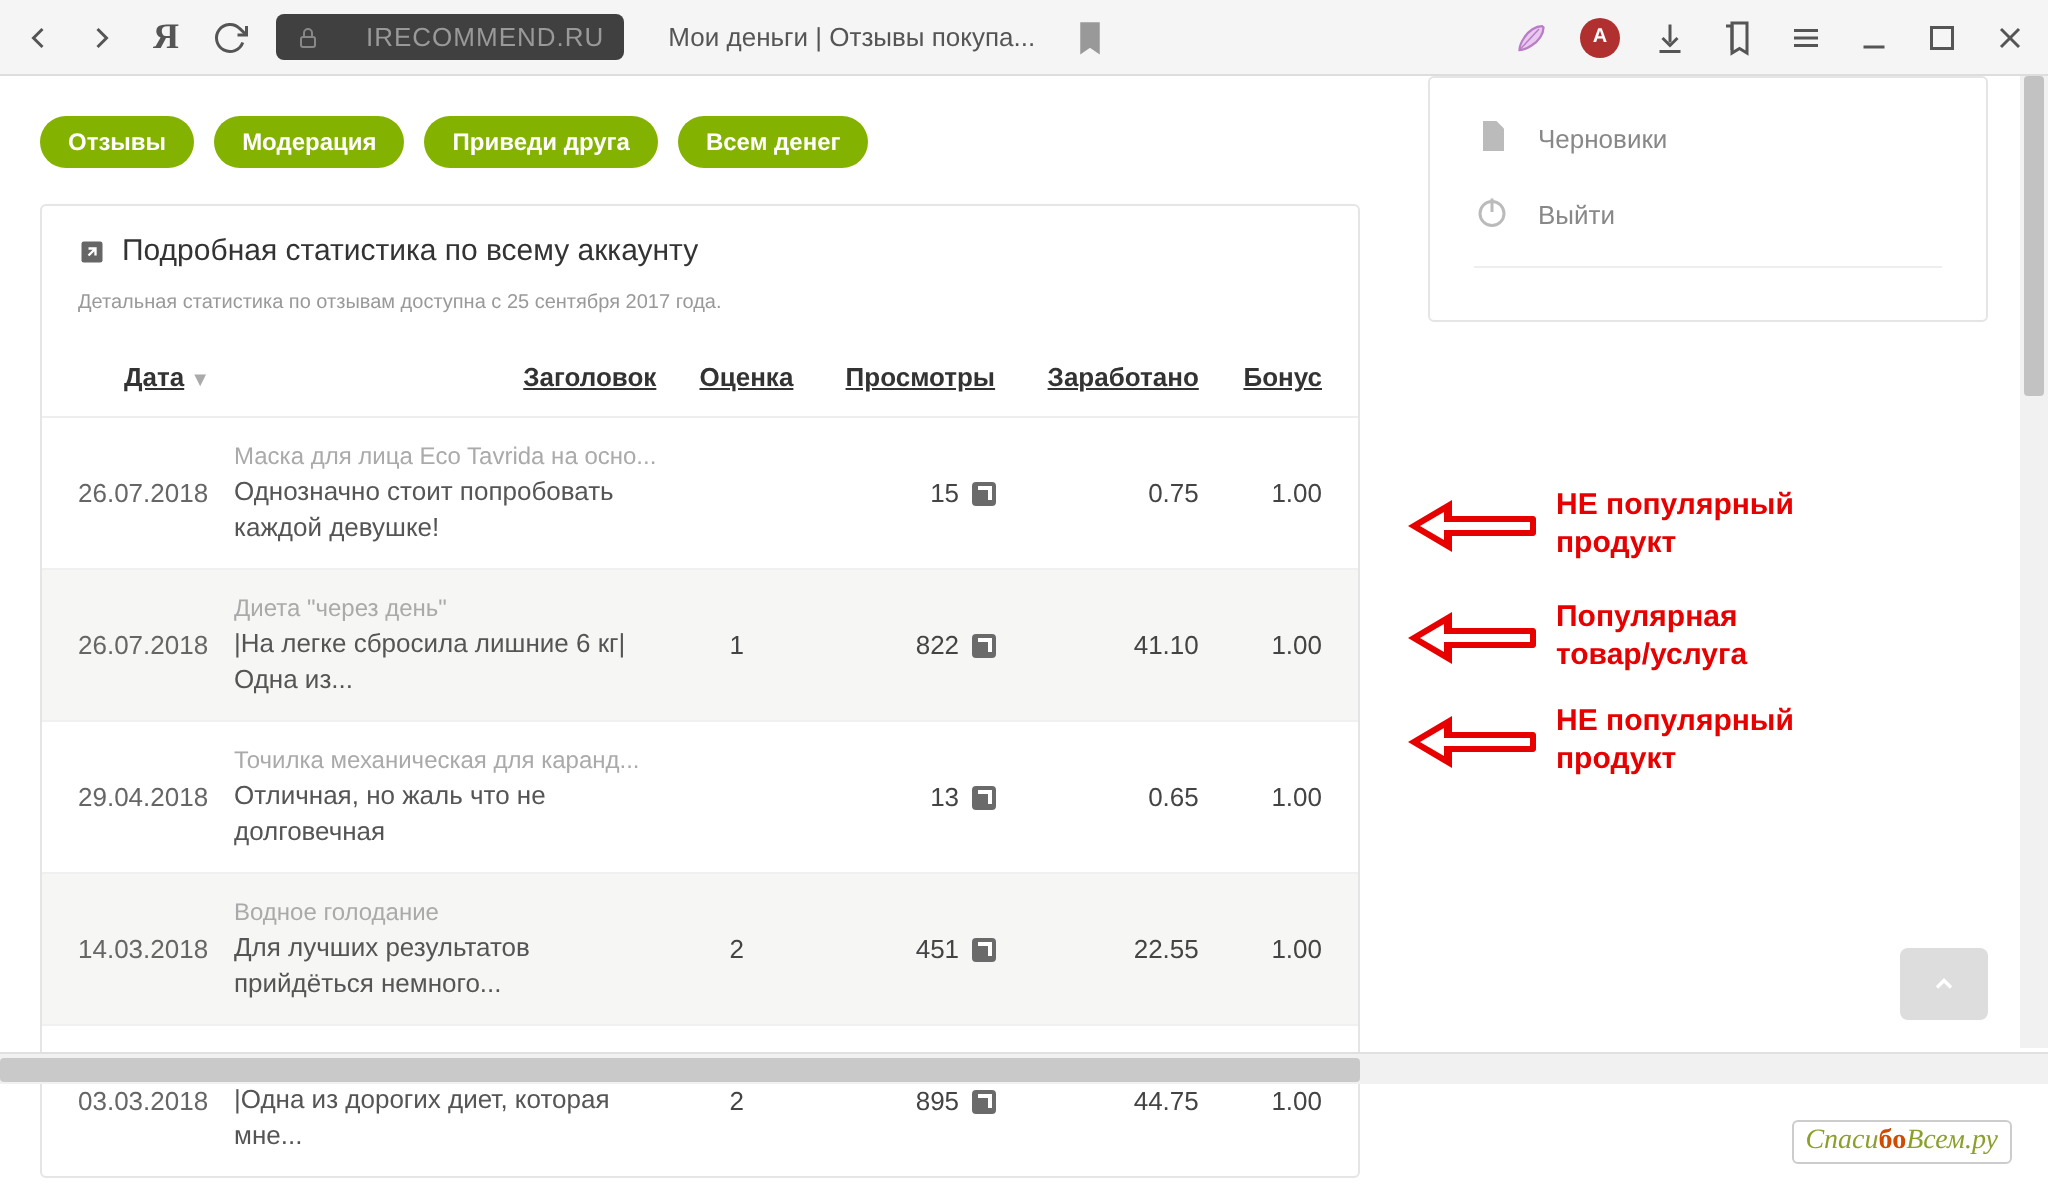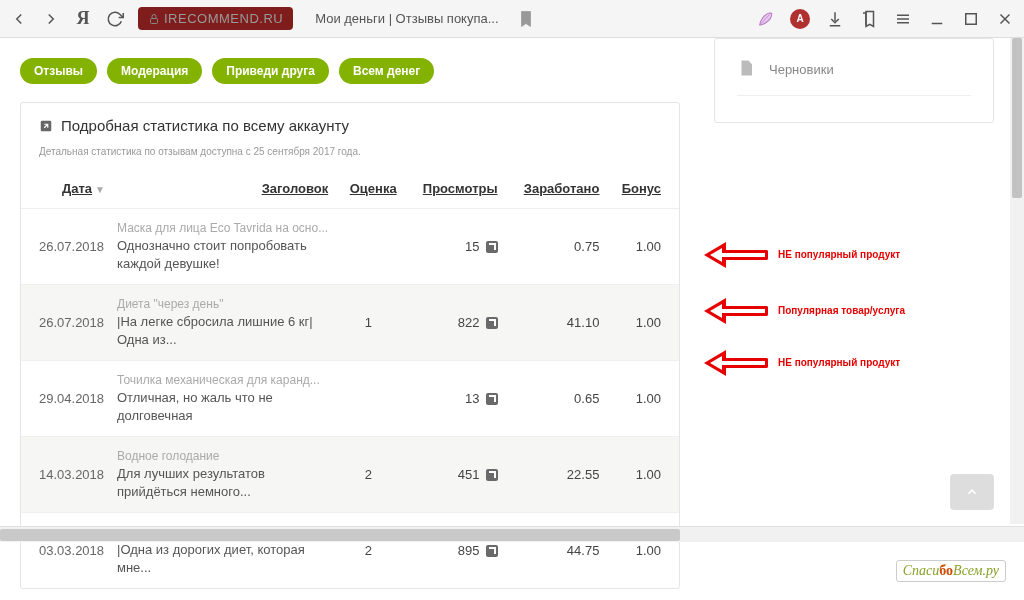--- a/index.html
+++ b/index.html
@@ -1,19 +1,19 @@
 <!DOCTYPE html>
 <html><head>
 <meta charset="utf-8">
 <style>
 * { box-sizing: border-box; margin: 0; padding: 0; }
 body { font-family: Arial, sans-serif; font-size: 13px; color: #333; background: #fff; width: 1024px; height: 600px; overflow: hidden; position: relative; }
 .browser-bar { height: 38px; background: #f5f5f5; border-bottom: 1px solid #ddd; display: flex; align-items: center; padding: 0 10px; gap: 14px; }
 .browser-bar .nav-icon { width: 18px; height: 18px; color: #555; cursor: pointer; display: flex; align-items: center; justify-content: center; }
-.url-box { display: flex; align-items: center; gap: 4px; background: #7f1d1d; border-radius: 4px; padding: 4px 10px; flex: 0 0 auto; }
+.url-box { display: flex; align-items: center; gap: 23px; background: #404040; border-radius: 4px; padding: 4px 10px; flex: 0 0 auto; }
 .url-lock { width: 12px; height: 12px; color: #888; }
 .url-domain { color: #999; font-size: 13px; letter-spacing: 0.5px; }
 .tab-title { color: #555; font-size: 13px; margin-left: 8px; white-space: nowrap; }
 .browser-right { margin-left: auto; display: flex; align-items: center; gap: 16px; }
 .browser-right .nav-icon { width: 18px; height: 18px; }
 .main-wrap { display: flex; height: 562px; }
 .content { width: 680px; padding: 20px 0 0 20px; }
 .pills { display: flex; gap: 10px; margin-bottom: 18px; }
 .pill { background: #84b200; color: #fff; border: none; border-radius: 14px; padding: 6px 14px; font-size: 12px; font-weight: bold; cursor: pointer; }
 .panel { border: 1px solid #e5e5e5; border-radius: 3px; background: #fff; }
@@ -41,21 +41,21 @@
 .sidebar { width: 330px; padding: 0 0 0 14px; position: relative; }
 .side-card { border: 1px solid #e5e5e5; border-radius: 3px; background: #fff; margin-top: 0; padding: 10px 22px 18px 22px; width: 280px; margin-left: 20px; }
 .side-item { display: flex; align-items: flex-end; gap: 14px; padding: 10px 0; color: #888; cursor: pointer; }
 .side-item .ico { width: 18px; height: 18px; color: #bbb; display:flex; align-items:center; justify-content:center;}
 .side-sep { border: none; border-top: 1px solid #eee; margin: 8px 0; }
 .overlay-annot { position: absolute; left: 704px; display: flex; align-items: center; gap: 10px; }
 .arrow { position: relative; width: 64px; height: 22px; }
 .arrow-body { position: absolute; left: 18px; top: 6px; width: 46px; height: 10px; border: 3px solid #e60000; border-left: none; border-radius: 0 2px 2px 0; background: #fff; }
 .arrow-head { position: absolute; left: 0; top: -2px; width: 0; height: 0; border-top: 13px solid transparent; border-bottom: 13px solid transparent; border-right: 22px solid #e60000; }
 .arrow-head::after { content:""; position:absolute; left:6px; top:-7px; width:0; height:0; border-top: 7px solid transparent; border-bottom: 7px solid transparent; border-right: 12px solid #fff; }
-.annot-txt { color: #e60000; font-weight: bold; font-size: 10px; line-height: 1.25; width: 130px; }
+.annot-txt { color: #e60000; font-weight: bold; font-size: 15px; line-height: 1.25; width: 130px; }
 .scroll-top { position: absolute; right: 30px; bottom: 90px; width: 44px; height: 36px; background: #ddd; border-radius: 4px; display: flex; align-items: center; justify-content: center; color: #fff; }
 .watermark { position: absolute; right: 18px; bottom: 18px; font-family: 'Comic Sans MS', cursive; font-size: 14px; color: #8aa02a; font-style: italic; background: rgba(255,255,255,0.8); border: 1px solid #ccc; border-radius: 3px; padding: 2px 6px; }
 .watermark b { color: #d04a00; font-style: normal; }
 .hscroll { position: absolute; left: 0; bottom: 58px; width: 100%; height: 16px; background: #f1f1f1; border-top: 1px solid #e0e0e0; }
 .hscroll-thumb { position:absolute; left:0; top:2px; width: 680px; height: 12px; background: #c9c9c9; border-radius: 2px; }
 .vscroll { position:absolute; right:0; top:38px; width:14px; height: 486px; background:#f1f1f1; }
 .vscroll-thumb { position:absolute; top:0; left:2px; width:10px; height:160px; background:#c2c2c2; border-radius:2px;}
 .feather-icon { width: 18px; height: 22px; }
 </style>
 </head>
@@ -231,20 +231,29 @@
   <div class="sidebar">
     <div class="side-card">
       <div class="side-item">
         <span class="ico">
             <svg viewBox="0 0 24 24" fill="currentColor">
               <path d="M6 2h9l5 5v15H6z"></path>
             </svg>
           </span>
         <span>Черновики</span>
       </div>
+      <div class="side-item">
+        <span class="ico">
+            <svg viewBox="0 0 24 24" fill="none" stroke="currentColor" stroke-width="2">
+              <circle cx="12" cy="13" r="8"></circle>
+              <line x1="12" y1="3" x2="12" y2="12"></line>
+            </svg>
+          </span>
+        <span>Выйти</span>
+      </div>
       <hr class="side-sep">
     </div>
   </div>
 </div>
 
 <div class="overlay-annot" style="top:244px;">
   <div class="arrow">
       <div class="arrow-head"></div>
       <div class="arrow-body"></div>
     </div>

